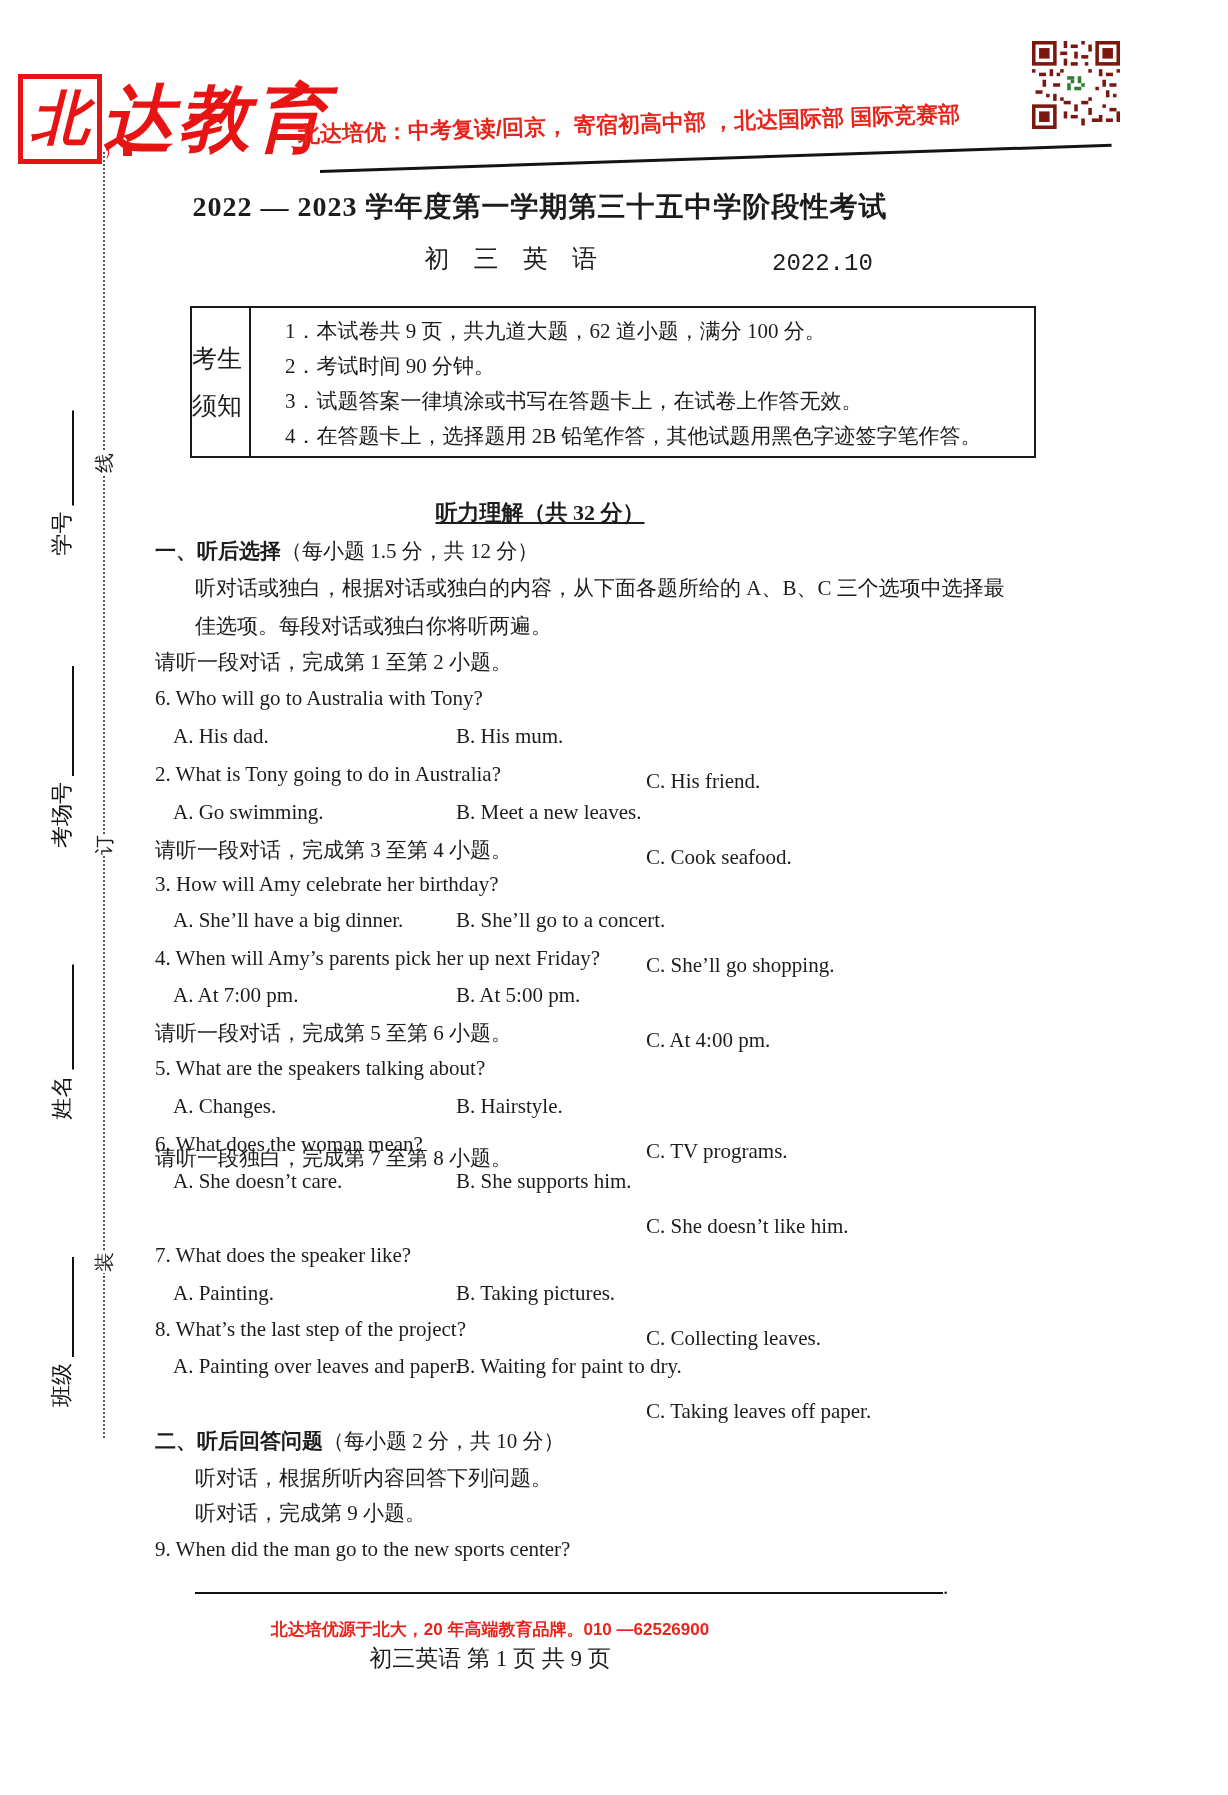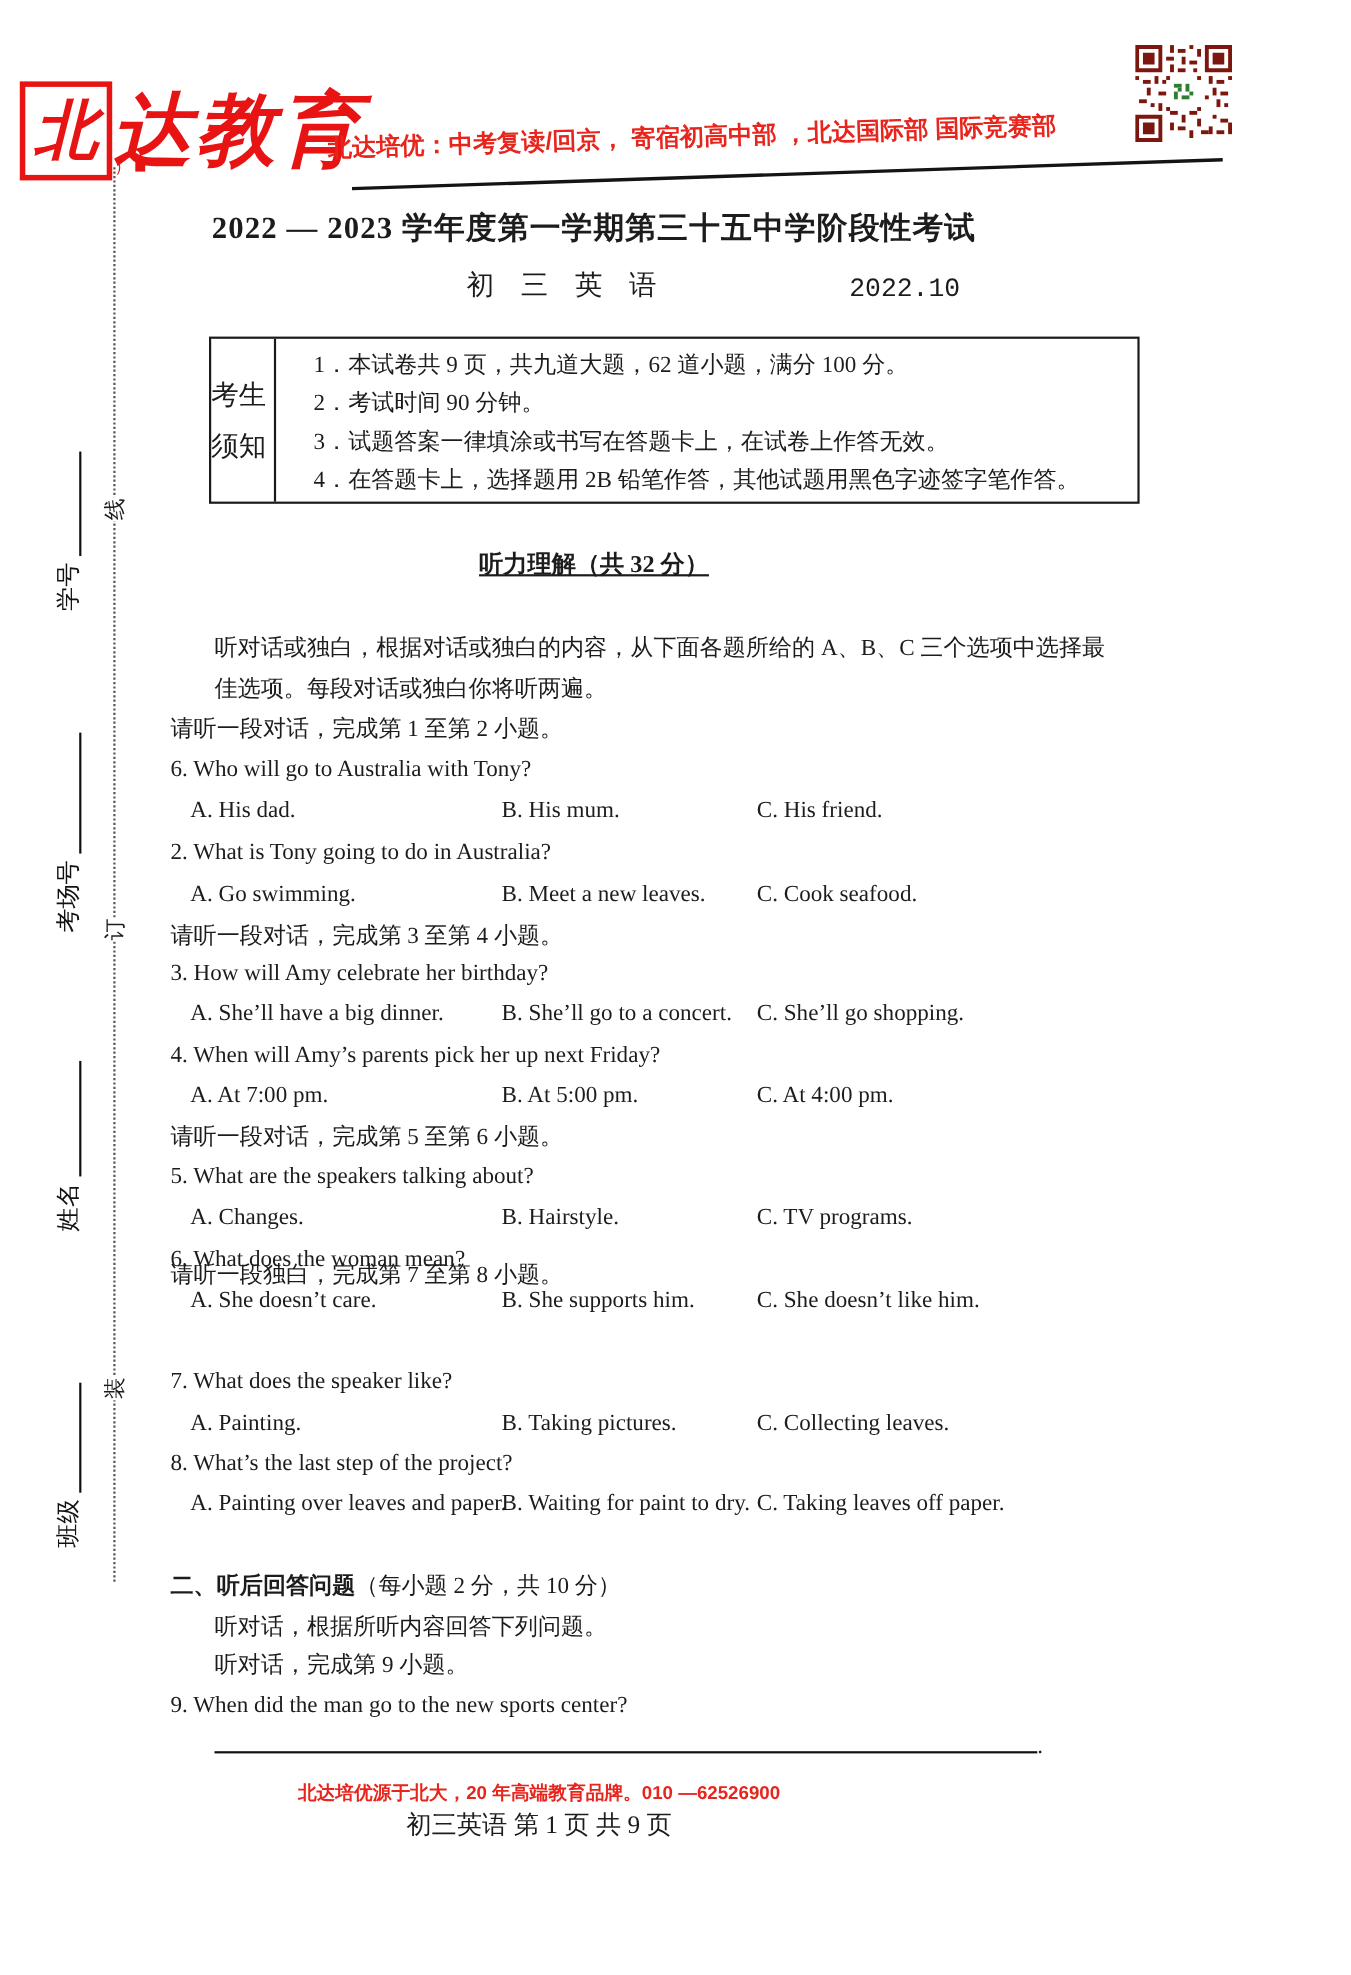--- a/index.html
+++ b/index.html
@@ -34,21 +34,21 @@
         align-items:flex-start;gap:14px;font-size:25px;}
   #notice .items{flex:1;padding:6px 0 0 34px;font-size:21px;line-height:35px;white-space:nowrap;}
   
   .line{position:absolute;left:155px;font-size:21px;white-space:nowrap;height:28px;}
   .indent{left:195px;}
   .sect{font-weight:bold;font-size:22px;}
   .bold{font-weight:bold;}
   .opts{position:absolute;left:0;width:1228px;height:28px;font-size:21px;}
   .opts .oa{position:absolute;left:173px;white-space:nowrap;}
   .opts .ob{position:absolute;left:456px;white-space:nowrap;}
-  .opts .oc{position:absolute;left:688px;white-space:nowrap;}
+  .opts .oc{position:absolute;left:646px;white-space:nowrap;margin-top:45px;}
   #answer-row{position:absolute;left:195px;top:1568px;height:26px;font-size:21px;}
   #answer-row .blank{display:inline-block;width:748px;height:24px;border-bottom:2px solid #111;}
   
   #footer{position:absolute;left:140px;top:1618px;width:700px;text-align:center;}
   #footer .red{font-family:"Liberation Sans","DejaVu Sans",sans-serif;font-size:17px;font-weight:bold;color:#e8251c;white-space:nowrap;}
   #footer .page{font-size:23px;margin-top:2px;white-space:nowrap;}
 </style>
 </head>
 <body>
 
@@ -171,20 +171,23 @@
     <div class="items">
       <div>1．本试卷共 9 页，共九道大题，62 道小题，满分 100 分。</div>
       <div>2．考试时间 90 分钟。</div>
       <div>3．试题答案一律填涂或书写在答题卡上，在试卷上作答无效。</div>
       <div>4．在答题卡上，选择题用 2B 铅笔作答，其他试题用黑色字迹签字笔作答。</div>
     </div>
   </div>
 
   <div class="centercol sect" style="top:498px;text-decoration:underline;">听力理解（共 32 分）</div>
 
+  <div class="line" style="top:537px;">
+    <span class="bold">一、听后选择</span><span>（每小题 1.5 分，共 12 分）</span>
+  </div>
   <div class="line indent" style="top:574px;">听对话或独白，根据对话或独白的内容，从下面各题所给的 A、B、C 三个选项中选择最</div>
   <div class="line indent" style="top:612px;">佳选项。每段对话或独白你将听两遍。</div>
 
   <div class="line" style="top:648px;">请听一段对话，完成第 1 至第 2 小题。</div>
 
   <div class="line" style="top:686px;">6. Who will go to Australia with Tony?</div>
   <div class="opts" style="top:724px;">
     <span class="oa">A. His dad.</span>
     <span class="ob">B. His mum.</span>
     <span class="oc">C. His friend.</span>

